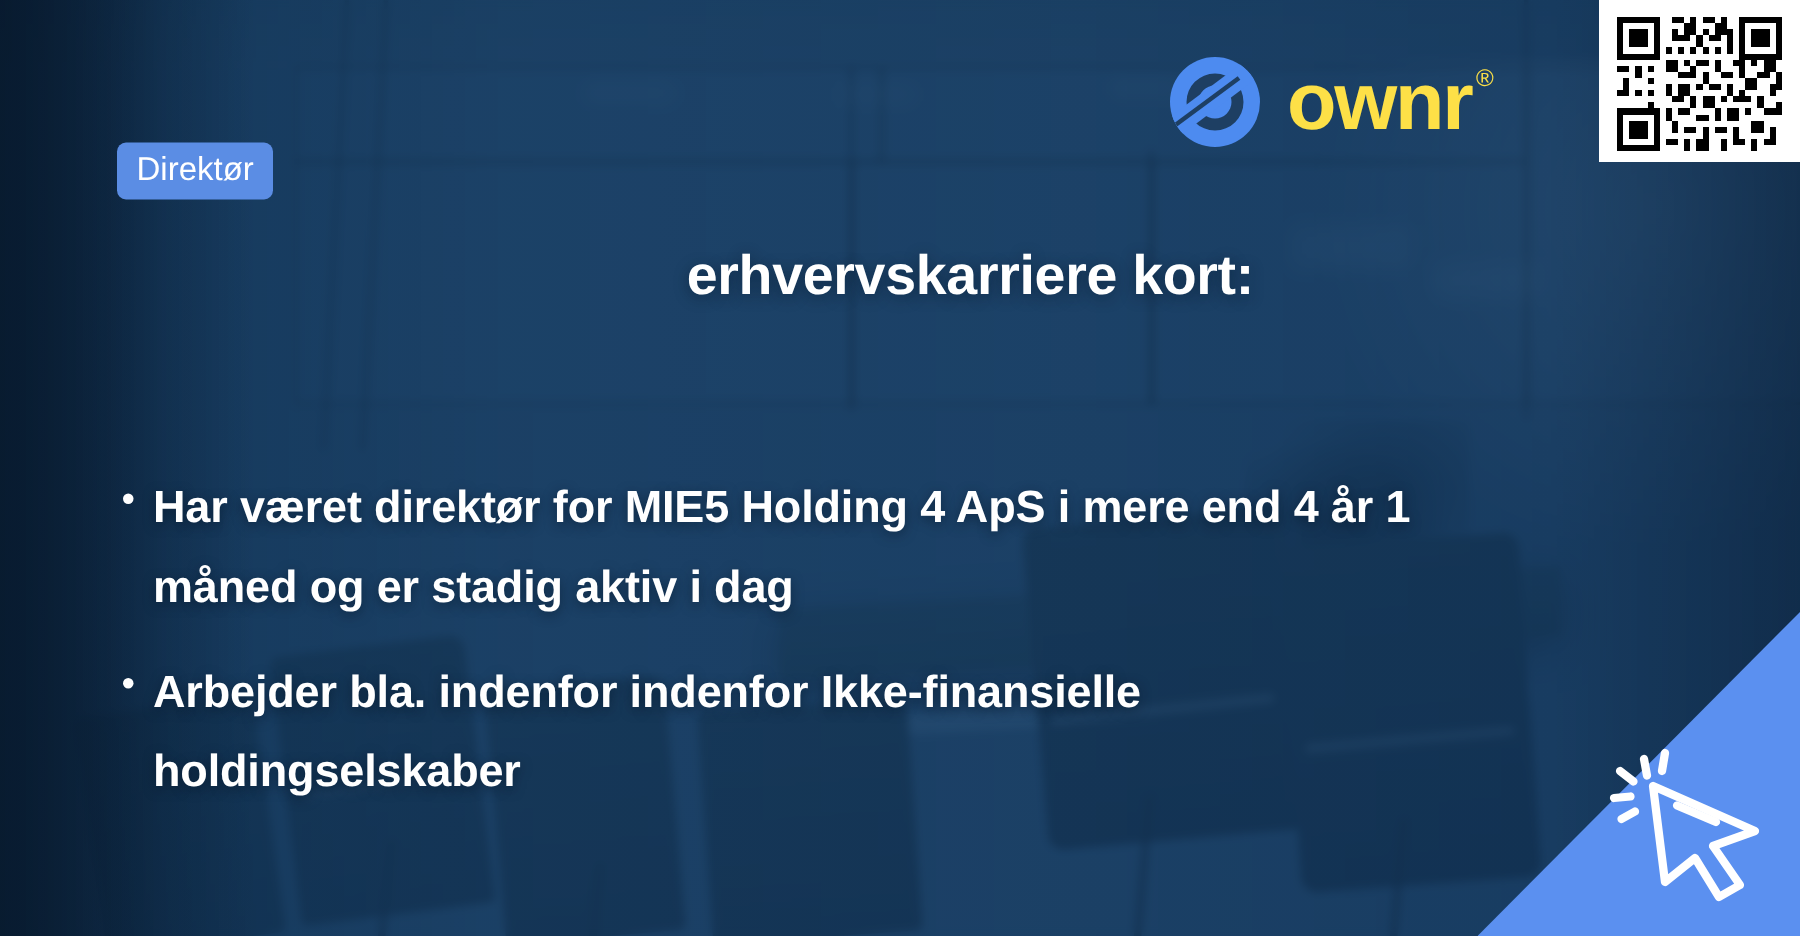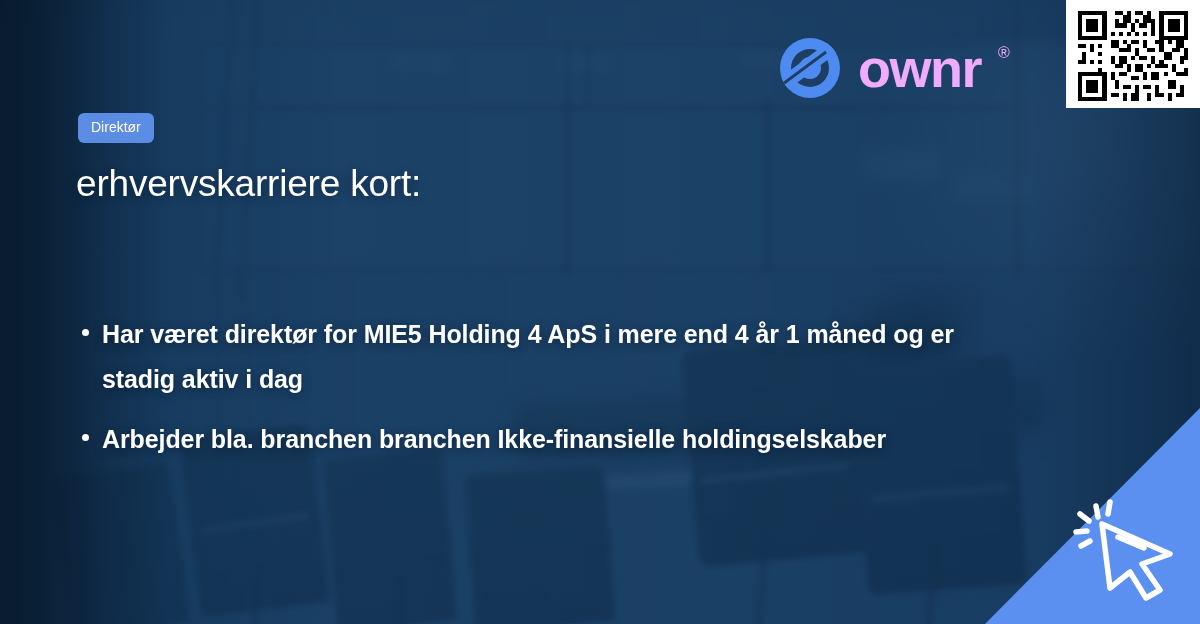--- a/index.html
+++ b/index.html
@@ -178,26 +178,25 @@
   }
   .logo-mark {
     width: 64px;
     height: 64px;
     flex: 0 0 64px;
   }
   .logo-word {
     position: relative;
     display: flex;
     align-items: flex-start;
-    color: #f0abfc;
+    color: #fde047;
     font-size: 54px;
     font-weight: bold;
     letter-spacing: -1.5px;
     line-height: 1;
-    gap: 14px;
   }
   .logo-reg {
     font-size: 16px;
     font-weight: normal;
     margin-top: 4px;
     margin-left: 3px;
   }
 
   
   .qr-panel {
@@ -210,24 +209,24 @@
     display: flex;
     align-items: center;
     justify-content: center;
   }
   .qr-panel svg { display: block; }
 
   
   .badge {
     position: absolute;
     left: 78px;
-    top: 113px;
+    top: 95px;
     background: #5b8de4;
     color: #ffffff;
-    font-size: 14px;
+    font-size: 22px;
     line-height: 1;
     padding: 7px 13px 9px 13px;
     border-radius: 6px;
     white-space: nowrap;
   }
 
   
   .headline {
     position: absolute;
     left: 76px;
@@ -239,41 +238,42 @@
     font-size: 43px;
     font-weight: bold;
     line-height: 1.18;
     letter-spacing: -0.3px;
     margin: 0;
     text-shadow: 0 2px 10px rgba(4, 18, 34, .45);
   }
   .headline .subtitle {
     color: #ffffff;
     font-size: 37px;
-    font-weight: normal;
+    font-weight: bold;
     line-height: 1.2;
     margin: 6px 0 0 0;
     letter-spacing: -0.2px;
     text-shadow: 0 2px 10px rgba(4, 18, 34, .45);
+    text-align: right;
   }
 
   
   .bullets {
     position: absolute;
     left: 80px;
     top: 312px;
     width: 900px;
     margin: 0;
     padding: 0;
     list-style: none;
   }
   .bullets li {
     position: relative;
     color: #ffffff;
-    font-size: 25px;
+    font-size: 30px;
     font-weight: bold;
     line-height: 1.78;
     padding-left: 22px;
     margin-bottom: 16px;
     letter-spacing: -0.1px;
     text-shadow: 0 2px 8px rgba(4, 18, 34, .5);
   }
   .bullets li:last-child { margin-bottom: 0; }
   .bullets li .dot {
     position: absolute;
@@ -495,21 +495,21 @@
     <div class="subtitle">erhvervskarriere kort:</div>
   </div>
 
   <ul class="bullets">
     <li>
       <span class="dot"></span>
       <span>Har været direktør for MIE5 Holding 4 ApS i mere end 4 år 1 måned og er stadig aktiv i dag</span>
     </li>
     <li>
       <span class="dot"></span>
-      <span>Arbejder bla. branchen branchen Ikke-finansielle holdingselskaber</span>
+      <span>Arbejder bla. indenfor indenfor Ikke-finansielle holdingselskaber</span>
     </li>
   </ul>
 
   <div class="corner-triangle"></div>
   <span class="cursor-icon">
     <svg viewBox="0 0 110 110" width="110" height="110" aria-hidden="true">
       <g fill="none" stroke="#ffffff" stroke-width="5.5" stroke-linecap="round" stroke-linejoin="round">
 
         <line x1="24" y1="14" x2="26" y2="25"></line>
         <line x1="8" y1="22" x2="17" y2="29"></line>

